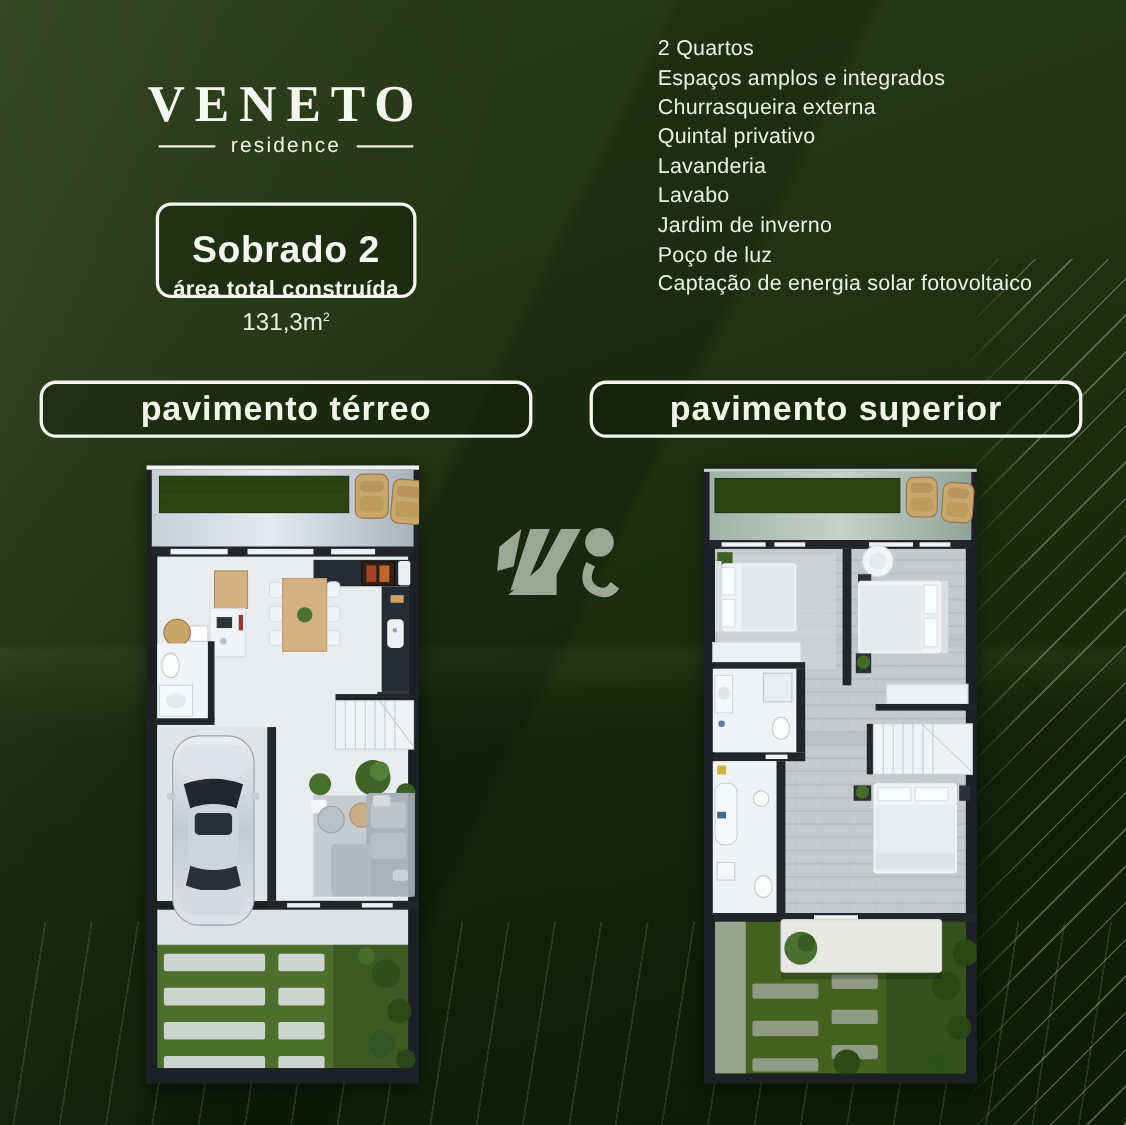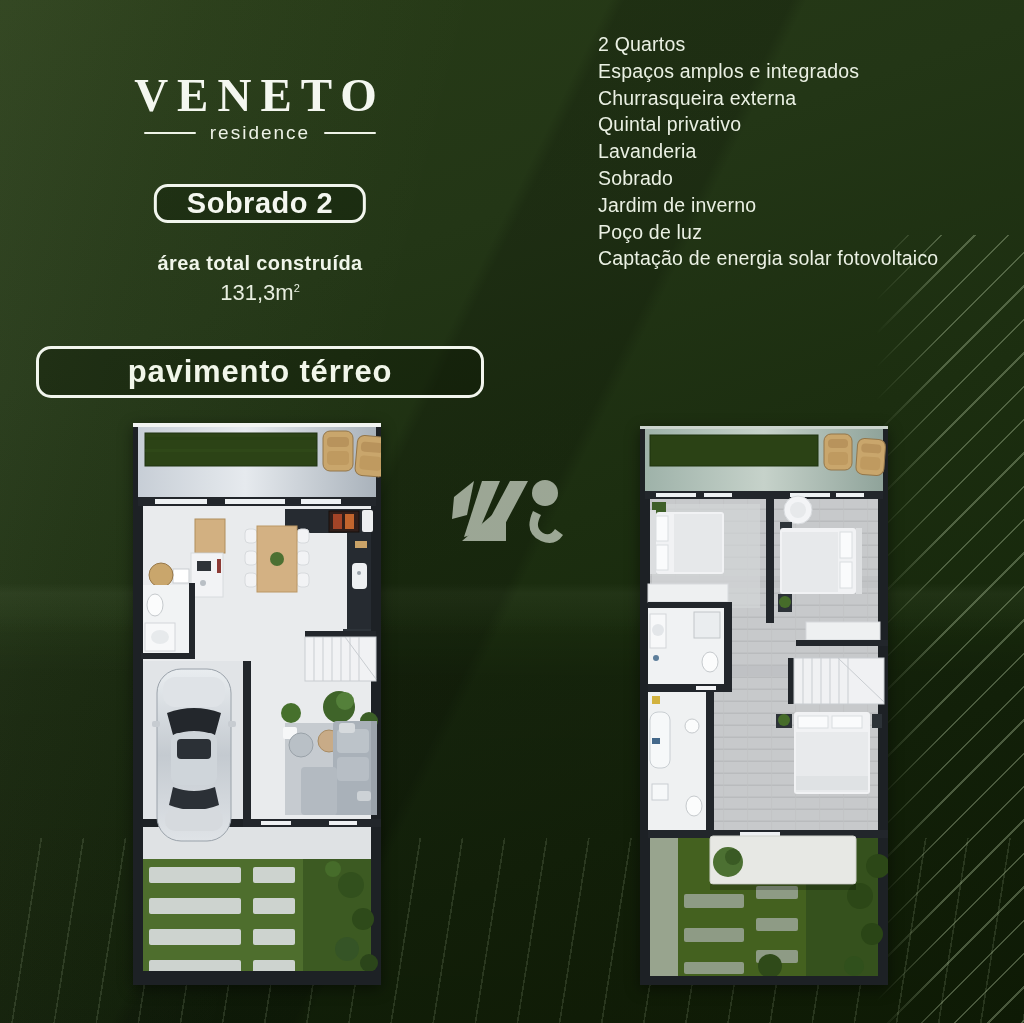--- a/index.html
+++ b/index.html
@@ -26,21 +26,21 @@
   
   .brand{position:absolute;left:36px;top:66px;width:448px;text-align:center;color:#f2f6ec;}
   .brand-name{position:absolute;top:2px;left:0;width:100%;
     font-family:"Liberation Serif","DejaVu Serif",serif;
     font-size:47px;letter-spacing:9px;font-weight:700;color:#f4f7f0;}
   .brand-sub{position:absolute;top:56px;left:0;width:100%;display:flex;align-items:center;justify-content:center;gap:14px;
     font-size:19px;font-weight:300;letter-spacing:2px;color:#eef3e7;}
   .dash{display:inline-block;width:52px;height:2px;background:#eef3e7;border-radius:1px;}
   .badge{position:absolute;top:118px;left:50%;transform:translateX(-50%);
     border:3px solid #f2f6ee;border-radius:14px;background:rgba(8,20,3,0.30);
-    padding:0 30px;font-size:29px;font-weight:bold;letter-spacing:0.5px;color:#f4f7f0;white-space:nowrap;}
+    padding:21px 30px;font-size:34px;font-weight:bold;letter-spacing:0.5px;color:#f4f7f0;white-space:nowrap;}
   .area-label{position:absolute;top:186px;left:0;width:100%;font-size:20px;font-weight:bold;letter-spacing:0.4px;color:#f0f5ea;}
   .area-value{position:absolute;top:214px;left:0;width:100%;font-size:22px;font-weight:300;color:#e8eee0;}
   .area-value sup{font-size:11px;}
   
   .features{position:absolute;left:598px;top:31px;margin:0;padding:0;list-style:none;
     font-size:19.5px;line-height:26.8px;font-weight:400;letter-spacing:0.2px;color:#eaf0e3;}
   
   .plan-label{position:absolute;top:346px;height:46px;border:3px solid #f2f6ee;border-radius:15px;
     background:rgba(8,20,3,0.32);display:flex;align-items:center;justify-content:center;
     font-size:31px;font-weight:700;letter-spacing:0.8px;color:#f1f6ea;}
@@ -75,27 +75,28 @@
     </div>
   </div>
 
   <ul class="features">
 
       <li class="feature">2 Quartos</li>
       <li class="feature">Espaços amplos e integrados</li>
       <li class="feature">Churrasqueira externa</li>
       <li class="feature">Quintal privativo</li>
       <li class="feature">Lavanderia</li>
-      <li class="feature">Sobrado</li>
+      <li class="feature">Lavabo</li>
       <li class="feature">Jardim de inverno</li>
       <li class="feature">Poço de luz</li>
       <li class="feature">Captação de energia solar fotovoltaico</li>
     </ul>
 
   <div class="plan-label left">pavimento térreo</div>
+  <div class="plan-label right">pavimento superior</div>
 
   <svg class="plan ground" width="248" height="562" viewBox="0 0 248 562">
     <defs>
       <linearGradient id="deckL" x1="0" y1="0" x2="1" y2="0">
         <stop offset="0" stop-color="#c7ced6"></stop>
           <stop offset="0.45" stop-color="#e6eaee"></stop>
           <stop offset="1" stop-color="#a9b2bb"></stop>
       </linearGradient>
       <linearGradient id="carG" x1="0" y1="0" x2="0" y2="1">
         <stop offset="0" stop-color="#e9edf0"></stop>

